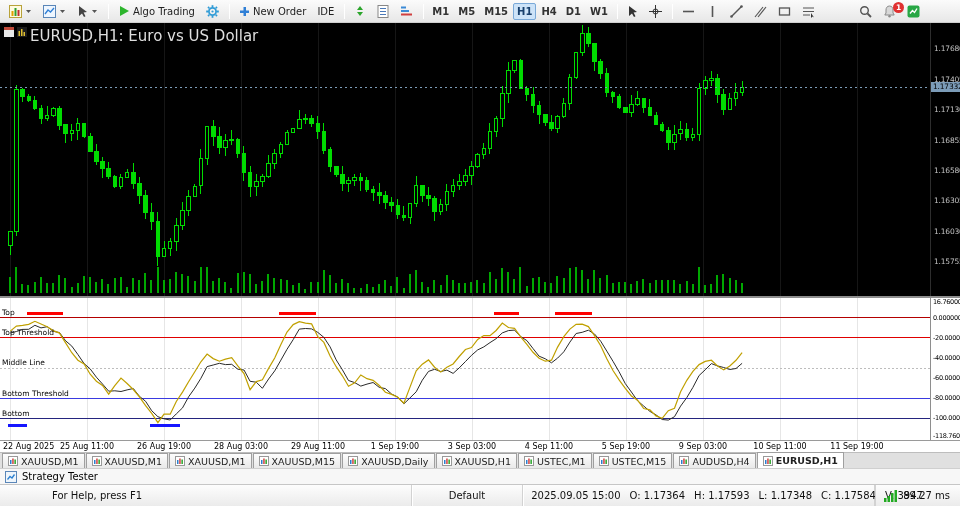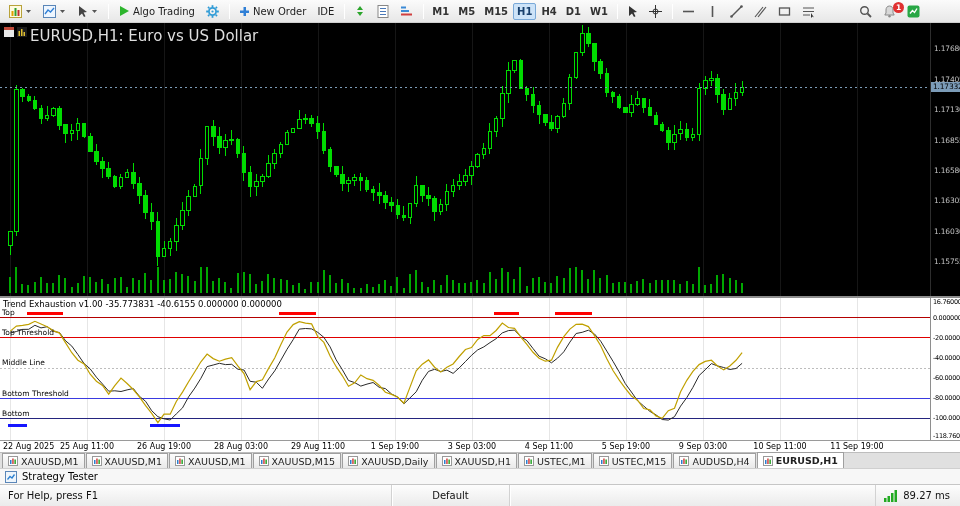--- a/index.html
+++ b/index.html
@@ -58,21 +58,21 @@
     border-top:1px solid #bdbdbd;display:flex;align-items:flex-end;padding-left:2px;}
   .tab{display:inline-flex;align-items:center;gap:3px;height:15px;padding:0 5px;margin-right:1px;
     background:linear-gradient(#fdfdfd,#e9e9e9);border:1px solid #9f9f9f;border-bottom:none;
     font-size:9.5px;color:#222;white-space:nowrap;}
   .tab.active{background:#fff;font-weight:bold;height:16px;}
   .tester{position:absolute;left:0;top:468px;width:960px;height:16px;background:#f7f7f7;
     border-top:1px solid #cfcfcf;display:flex;align-items:center;gap:5px;padding-left:5px;
     font-size:10px;color:#000;}
   .statusbar{position:absolute;left:0;top:484px;width:960px;height:22px;
     background:linear-gradient(#fdfdfd,#ebebeb);border-top:1px solid #c6c6c6;
-    display:flex;align-items:center;font-size:10px;color:#111;}
+    display:flex;align-items:center;font-size:10px;color:#111;padding-left:44px;}
   .sb-cell{height:100%;display:flex;align-items:center;padding:0 8px;
     border-right:1px solid #d2d2d2;box-shadow:1px 0 0 #fff;white-space:nowrap;}
   .sb-help{width:392px;}
   .sb-profile{width:118px;justify-content:center;}
   .sb-quote{width:352px;gap:9px;}
   .sb-spacer{flex:1;height:100%;}
   .sb-latency{border-right:none;border-left:1px solid #d2d2d2;gap:5px;padding-right:10px;}
 </style>
 </head>
 <body>
@@ -678,21 +678,20 @@
           <line x1="0" y1="120.2" x2="930" y2="120.2" stroke="#24247E" stroke-dasharray="none"></line>
           <rect x="26.5" y="14.3" width="36.9" height="3" fill="#FF0000"></rect>
           <rect x="278.6" y="14.3" width="36.9" height="3" fill="#FF0000"></rect>
           <rect x="493.9" y="14.3" width="24.6" height="3" fill="#FF0000"></rect>
           <rect x="555.4" y="14.3" width="36.9" height="3" fill="#FF0000"></rect>
           <rect x="8.0" y="125.7" width="18.5" height="3" fill="#1616FF"></rect>
           <rect x="149.5" y="125.7" width="30.8" height="3" fill="#1616FF"></rect>
           <polyline points="10.3,35.0 16.4,33.5 22.6,31.4 28.7,31.3 34.9,27.3 41.0,29.9 47.2,28.7 53.3,33.3 59.5,34.6 65.6,42.8 71.8,48.1 77.9,56.5 84.1,65.6 90.2,70.9 96.4,79.2 102.5,86.0 108.7,93.2 114.8,92.8 121.0,93.5 127.1,91.9 133.3,90.5 139.4,98.3 145.6,103.3 151.7,112.7 157.9,118.7 164.0,120.8 170.2,122.0 176.3,115.9 182.5,109.9 188.6,98.8 194.8,90.1 200.9,80.3 207.1,68.6 213.2,67.0 219.4,65.3 225.5,66.6 231.7,66.3 237.8,71.2 244.0,72.0 250.1,83.3 256.3,84.2 262.4,90.3 268.6,81.0 274.7,72.9 280.9,62.1 287.0,51.3 293.2,41.6 299.3,31.1 305.5,30.5 311.6,30.9 317.8,34.4 323.9,39.4 330.1,48.9 336.2,61.9 342.4,71.8 348.5,82.5 354.7,84.6 360.8,88.1 367.0,86.1 373.1,84.5 379.3,89.4 385.4,90.6 391.6,96.0 397.7,99.0 403.9,105.8 410.0,99.9 416.2,93.8 422.3,82.2 428.5,73.4 434.6,71.3 440.8,73.5 446.9,72.1 453.1,75.4 459.2,69.9 465.4,63.6 471.5,57.3 477.7,51.9 483.8,48.9 490.0,44.6 496.1,40.7 502.3,34.9 508.4,32.6 514.5,32.1 520.7,38.6 526.9,42.6 533.0,50.5 539.1,58.2 545.3,60.8 551.5,64.8 557.6,60.1 563.8,53.8 569.9,44.1 576.1,35.5 582.2,34.3 588.4,32.2 594.5,36.0 600.7,43.2 606.8,53.1 613.0,63.3 619.1,73.8 625.3,85.6 631.4,94.0 637.6,102.8 643.7,108.0 649.9,113.4 656.0,116.9 662.2,121.5 668.3,122.1 674.5,118.7 680.6,108.1 686.8,99.6 692.9,89.4 699.1,77.5 705.2,71.8 711.4,65.6 717.5,67.9 723.7,69.5 729.8,71.5 736.0,70.5 742.1,65.3" fill="none" stroke="#2A2A2A" stroke-width="1" shape-rendering="auto"></polyline>
           <polyline points="10.3,33.1 16.4,28.1 22.6,27.3 28.7,26.3 34.9,23.3 41.0,26.0 47.2,28.7 53.3,32.6 59.5,35.1 65.6,44.9 71.8,54.7 77.9,62.2 84.1,66.0 90.2,76.2 96.4,83.2 102.5,87.5 108.7,96.1 114.8,87.6 121.0,80.0 127.1,85.5 133.3,91.5 139.4,98.8 145.6,107.7 151.7,115.4 157.9,124.6 164.0,116.2 170.2,116.2 176.3,103.5 182.5,94.1 188.6,83.8 194.8,73.7 200.9,63.8 207.1,56.1 213.2,60.6 219.4,63.2 225.5,61.1 231.7,59.6 237.8,67.9 244.0,75.5 250.1,91.7 256.3,83.6 262.4,81.8 268.6,70.4 274.7,60.0 280.9,46.4 287.0,34.0 293.2,26.6 299.3,23.7 305.5,25.1 311.6,25.9 317.8,38.7 323.9,44.4 330.1,58.0 336.2,68.7 342.4,77.8 348.5,88.2 354.7,84.8 360.8,77.0 367.0,80.7 373.1,82.3 379.3,87.5 385.4,94.2 391.6,96.4 397.7,99.2 403.9,105.2 410.0,89.1 416.2,72.8 422.3,66.2 428.5,61.9 434.6,69.2 440.8,74.1 446.9,69.3 453.1,66.0 459.2,58.5 465.4,51.5 471.5,49.5 477.7,41.4 483.8,37.5 490.0,37.7 496.1,32.5 502.3,25.0 508.4,29.5 514.5,30.3 520.7,38.9 526.9,46.4 533.0,54.3 539.1,60.3 545.3,63.2 551.5,62.2 557.6,49.1 563.8,38.7 569.9,31.1 576.1,26.3 582.2,26.2 588.4,28.6 594.5,37.6 600.7,47.8 606.8,60.7 613.0,72.5 619.1,81.9 625.3,90.4 631.4,98.0 637.6,102.2 643.7,110.5 649.9,111.8 656.0,117.9 662.2,120.4 668.3,112.7 674.5,110.3 680.6,93.8 686.8,82.3 692.9,73.4 699.1,66.6 705.2,63.4 711.4,62.2 717.5,68.0 723.7,71.9 729.8,68.0 736.0,62.3 742.1,54.7" fill="none" stroke="#C0A000" stroke-width="1.2" shape-rendering="auto"></polyline>
         </svg>
-      <div class="ind-title">Trend Exhaustion v1.00 -35.773831 -40.6155 0.000000 0.000000</div>
       <div id="ind-labels">
           <div class="ind-label" style="top: 10.3194px;">Top</div>
           <div class="ind-label" style="top: 30.3902px;">Top Threshold</div>
           <div class="ind-label" style="top: 60.4965px;">Middle Line</div>
           <div class="ind-label" style="top: 90.6027px;">Bottom Threshold</div>
           <div class="ind-label" style="top: 110.674px;">Bottom</div>
         </div>
     </div>
     <div class="ind-scale" id="ind-scale">
         <div class="is-label" style="top: 0px;">16.760000</div>
@@ -817,20 +816,28 @@
     <svg width="12" height="12">
         <rect x="0.5" y="0.5" width="11" height="11" fill="#eef5fb" stroke="#5a86b8"></rect>
         <polyline points="2.5,8.5 5,5.5 7,7 9.5,3.5" fill="none" stroke="#2a7fd0" stroke-width="1.3"></polyline>
       </svg>
     <span>Strategy Tester</span>
   </div>
 
   <div class="statusbar">
     <div class="sb-cell sb-help">For Help, press F1</div>
     <div class="sb-cell sb-profile">Default</div>
+    <div class="sb-cell sb-quote" id="sb-quote">
+        <span>2025.09.05 15:00</span>
+        <span>O: 1.17364</span>
+        <span>H: 1.17593</span>
+        <span>L: 1.17348</span>
+        <span>C: 1.17584</span>
+        <span>V: 3947</span>
+      </div>
     <div class="sb-spacer"></div>
     <div class="sb-cell sb-latency">
       <svg width="14" height="12">
           <rect x="0" y="8" width="2.5" height="4" fill="#22aa22"></rect>
           <rect x="3.5" y="6" width="2.5" height="6" fill="#22aa22"></rect>
           <rect x="7" y="3" width="2.5" height="9" fill="#22aa22"></rect>
           <rect x="10.5" y="0" width="2.5" height="12" fill="#22aa22"></rect>
         </svg>
       <span>89.27 ms</span>
     </div>

